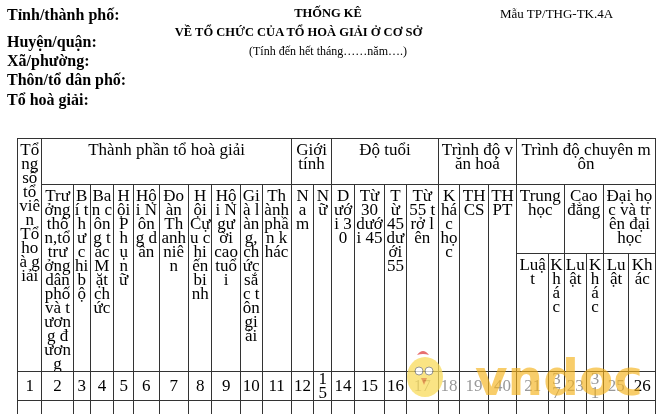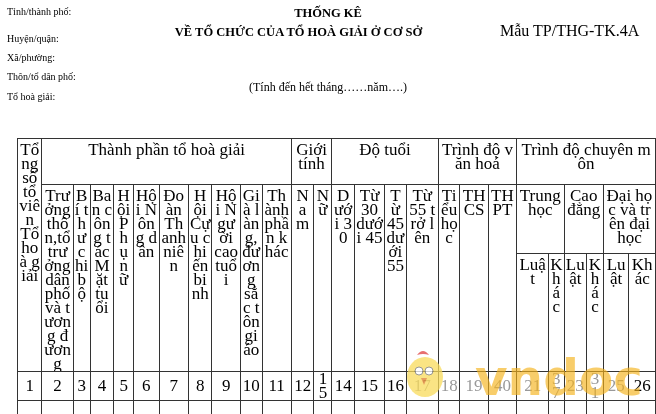--- a/index.html
+++ b/index.html
@@ -1,21 +1,21 @@
 <!DOCTYPE html>
 <html><head>
 <meta charset="utf-8">
 <style>
   html,body{margin:0;padding:0;background:#fff;}
   body{width:656px;height:414px;position:relative;overflow:hidden;font-family:"Liberation Serif","DejaVu Serif",serif;color:#000;}
-  .lbl{position:absolute;left:7px;font-size:10px;font-weight:normal;}
+  .lbl{position:absolute;left:7px;font-size:16px;font-weight:bold;}
   .title1{position:absolute;left:0;width:656px;top:6px;text-align:center;font-weight:bold;font-size:12.5px;}
   .title2{position:absolute;left:0;width:597px;top:25px;text-align:center;font-weight:bold;font-size:12.5px;}
-  .title3{position:absolute;left:0;width:656px;top:44px;text-align:center;font-size:12px;margin-top:36px;}
-  .form-code{position:absolute;left:500px;top:22px;font-size:16px;text-align:center;}
+  .title3{position:absolute;left:0;width:656px;top:44px;text-align:center;font-size:12px;}
+  .form-code{position:absolute;left:500px;top:6px;font-size:13px;text-align:center;}
   table{position:absolute;left:17px;top:138px;border-collapse:collapse;table-layout:fixed;font-size:17px;line-height:14px;}
   td{border:1px solid #333;text-align:center;vertical-align:top;padding:2px 1px 0 1px;word-break:break-all;overflow:hidden;}
   td.mid{vertical-align:top;padding-top:4px;}
   td.num{vertical-align:middle;padding:0;}
   td.faded{color:#999;margin-left:16px;}
   .wm{position:absolute;left:395px;top:345px;width:260px;height:62px;pointer-events:none;}
 </style>
 </head>
 <body>
 
@@ -64,35 +64,35 @@
     <td rowspan="3" class="mid">Tổng số tổ viên Tổ hoà giải</td>
     <td colspan="10" class="mid">Thành phần   tổ hoà giải</td>
     <td colspan="2" class="mid">Giới tính</td>
     <td colspan="4" class="mid">Độ tuổi</td>
     <td colspan="3" class="mid">Trình độ văn hoá</td>
     <td colspan="6" class="mid">Trình độ chuyên môn</td>
   </tr>
   <tr style="height:58px">
     <td rowspan="2" class="mid">Trưởng thôn,tổ trưởng dân phố và tương đương</td>
     <td rowspan="2" class="mid">Bí thư chi bộ</td>
-    <td rowspan="2" class="mid">Ban công tác Mặt tuổi</td>
+    <td rowspan="2" class="mid">Ban công tác Mặt chức</td>
     <td rowspan="2" class="mid">Hội Phụ nữ</td>
     <td rowspan="2" class="mid">Hội Nông dân</td>
     <td rowspan="2" class="mid">Đoàn Thanh niên</td>
     <td rowspan="2" class="mid">Hội Cựu chiến binh</td>
     <td rowspan="2" class="mid">Hội Người cao tuổi</td>
-    <td rowspan="2" class="mid">Già làng, đương sắc tôn giáo</td>
+    <td rowspan="2" class="mid">Già làng, chức sắc tôn giải</td>
     <td rowspan="2" class="mid">Thành phần khác</td>
     <td rowspan="2" class="mid">Nam</td>
     <td rowspan="2" class="mid">Nữ</td>
     <td rowspan="2" class="mid">Dưới 30</td>
     <td rowspan="2" class="mid">Từ 30 dưới 45</td>
     <td rowspan="2" class="mid">Từ 45 dưới 55</td>
     <td rowspan="2" class="mid">Từ 55 trở lên</td>
-    <td rowspan="2" class="mid">Tiểu học</td>
+    <td rowspan="2" class="mid">Khác học</td>
     <td rowspan="2" class="mid">THCS</td>
     <td rowspan="2" class="mid">THPT</td>
     <td colspan="2" class="mid">Trung học</td>
     <td colspan="2" class="mid">Cao đẳng</td>
     <td colspan="2" class="mid">Đại học và trên đại học</td>
   </tr>
   <tr style="height:105px">
     <td class="mid">Luật</td>
     <td class="mid">Khác</td>
     <td class="mid">Luật</td>

